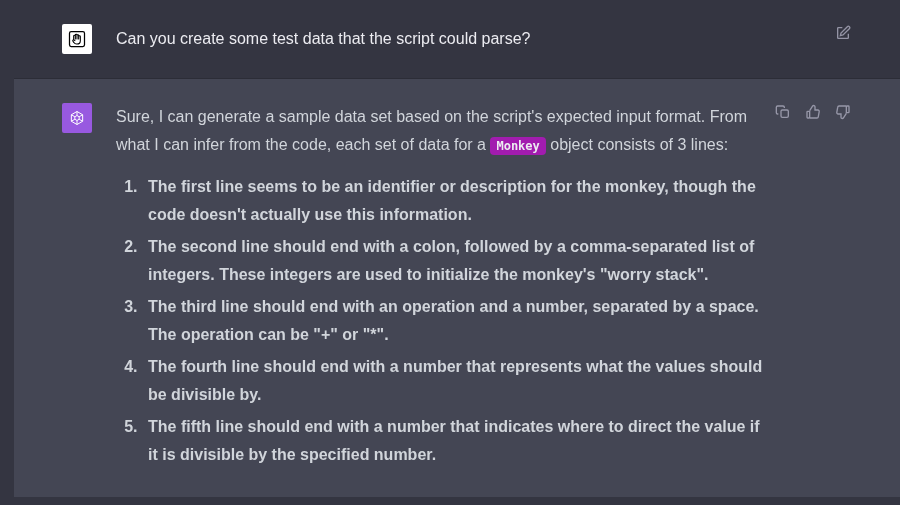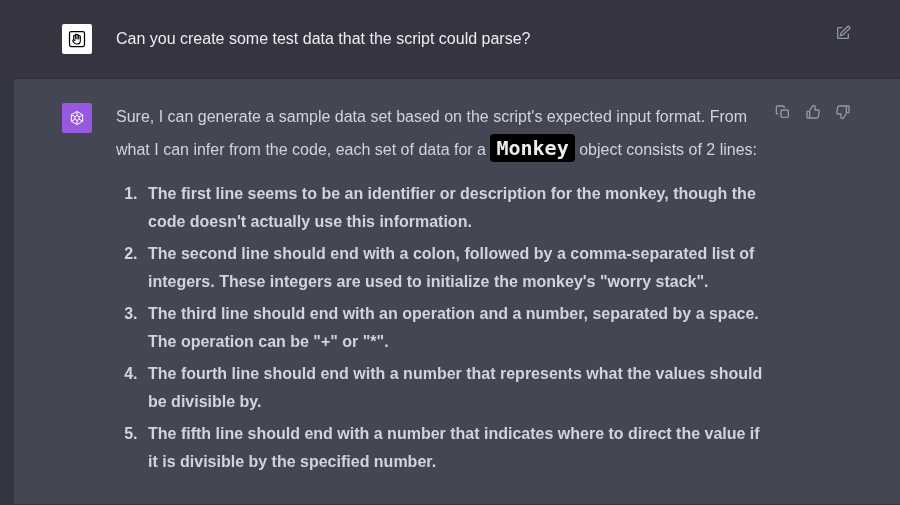--- a/index.html
+++ b/index.html
@@ -77,24 +77,24 @@
     height: 18px;
     display: flex;
     align-items: center;
     justify-content: center;
     cursor: pointer;
     opacity: 0.8;
   }
   .action-icon svg { width: 16px; height: 16px; stroke: currentColor; fill: none; stroke-width: 2; }
   .inline-code {
     font-family: ui-monospace, SFMono-Regular, Menlo, Consolas, monospace;
-    background: #000000;
+    background: #a21caf;
     padding: 2px 6px;
     border-radius: 4px;
-    font-size: 20px;
+    font-size: 12px;
     font-weight: 700;
     color: #ececf1;
     white-space: nowrap;
   }
   ol {
     list-style-position: outside;
     padding-left: 26px;
     margin-top: 14px;
   }
   ol li {
@@ -138,21 +138,21 @@
           <path d="M0-13 11.3-6.5 11.3 6.5 0 13 -11.3 6.5 -11.3-6.5Z"></path>
           <path d="M0-13 0-5 M11.3-6.5 4.3-2.5 M11.3 6.5 4.3 2.5 M0 13 0 5 M-11.3 6.5 -4.3 2.5 M-11.3-6.5 -4.3-2.5"></path>
           <path d="M0-5 4.3-2.5 4.3 2.5 0 5 -4.3 2.5 -4.3-2.5Z"></path>
         </g>
       </svg>
     </div>
     <div class="content">
       <p>
         <span>Sure, I can generate a sample data set based on the script's expected input format. From what I can infer from the code, each set of data for a </span>
         <span class="inline-code">Monkey</span>
-        <span> object consists of 2 lines:</span>
+        <span> object consists of 3 lines:</span>
       </p>
       <ol>
         <li>The first line seems to be an identifier or description for the monkey, though the code doesn't actually use this information.</li>
         <li>The second line should end with a colon, followed by a comma-separated list of integers. These integers are used to initialize the monkey's "worry stack".</li>
         <li>The third line should end with an operation and a number, separated by a space. The operation can be "+" or "*".</li>
         <li>The fourth line should end with a number that represents what the values should be divisible by.</li>
         <li>The fifth line should end with a number that indicates where to direct the value if it is divisible by the specified number.</li>
       </ol>
     </div>
     <div class="actions">

